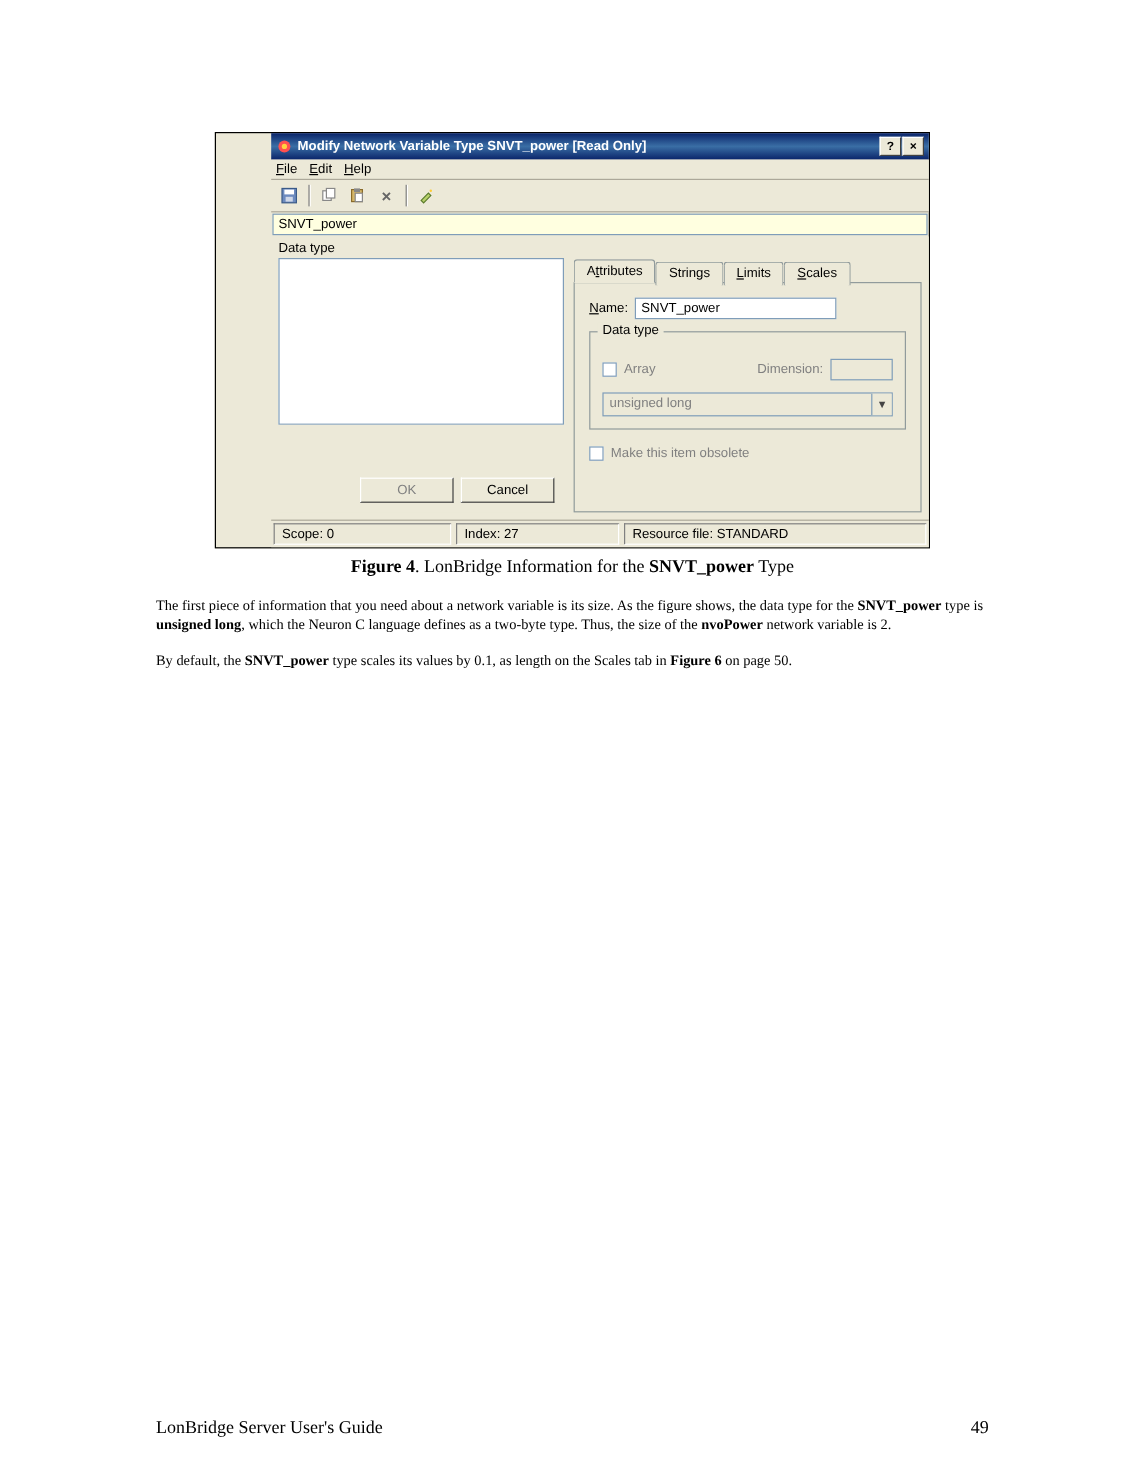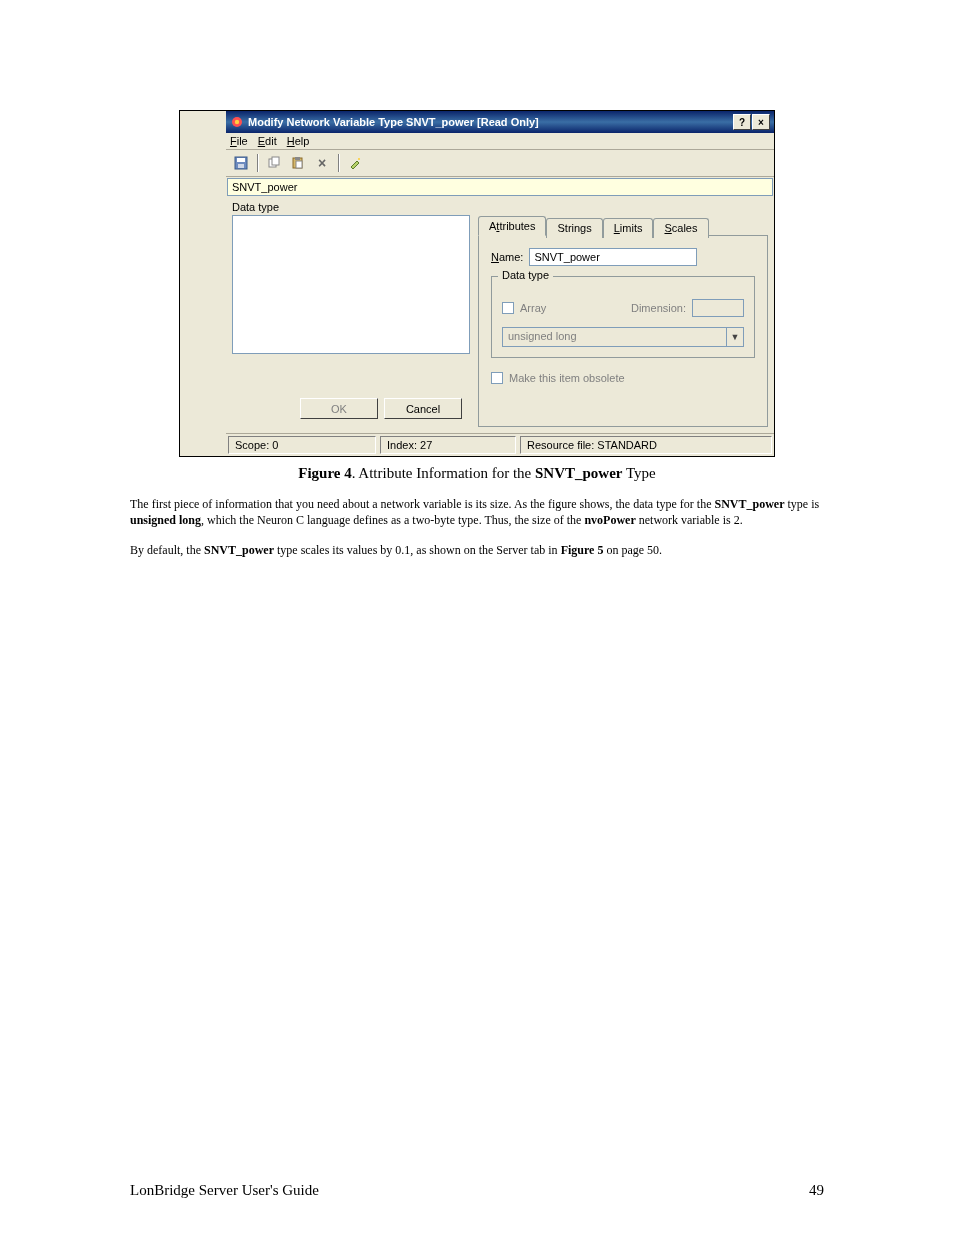--- a/index.html
+++ b/index.html
@@ -338,29 +338,29 @@
     </div>
 
     <div class="statusbar">
       <div class="cell c1">Scope: 0</div>
       <div class="cell c2">Index: 27</div>
       <div class="cell c3">Resource file: STANDARD</div>
     </div>
   </div>
 
   <div class="caption">
-    <b>Figure 4</b><span>. Attribute Information for the </span><b>SNVT_power</b><span> Type</span>
+    <b>Figure 4</b><span>. LonBridge Information for the </span><b>SNVT_power</b><span> Type</span>
   </div>
 
   <p class="para">
     <span>The first piece of information that you need about a network variable is its size. As the figure shows, the data type for the </span><b>SNVT_power</b><span> type is </span><b>unsigned long</b><span>, which the Neuron C language defines as a two-byte type.  Thus, the size of the </span><b>nvoPower</b><span> network variable is 2.</span>
   </p>
 
 
   <p class="para">
-    <span>By default, the </span><b>SNVT_power</b><span> type scales its values by 0.1, as shown on the Server tab in </span><b>Figure 5</b><span> on page 50.</span>
+    <span>By default, the </span><b>SNVT_power</b><span> type scales its values by 0.1, as length on the Scales tab in </span><b>Figure 6</b><span> on page 50.</span>
   </p>
 
   <div class="footer">
     <span>LonBridge Server User's Guide</span>
     <span>49</span>
   </div>
 </div>
 
 </body></html>

